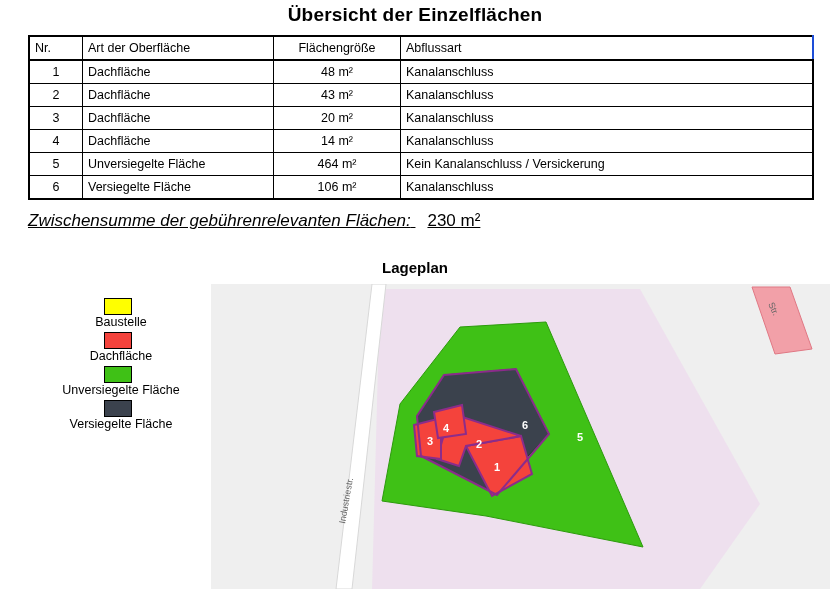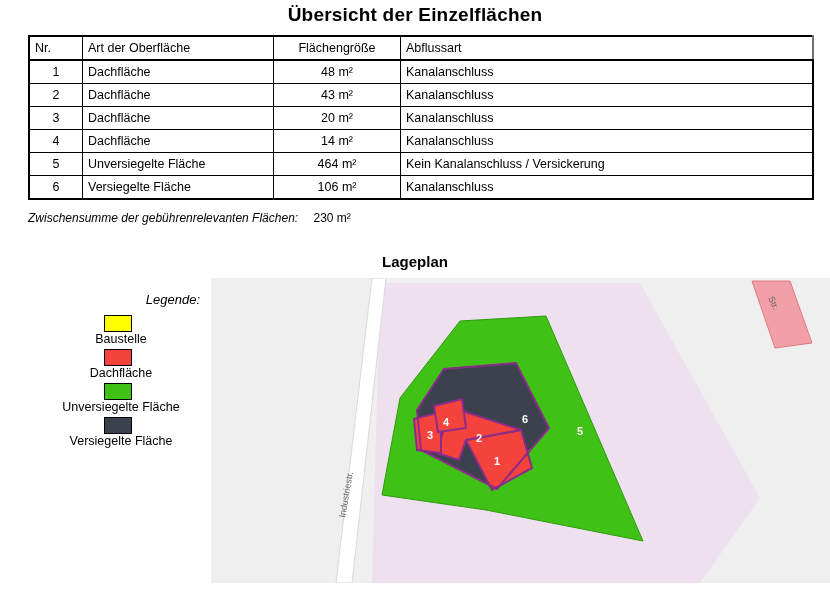--- a/index.html
+++ b/index.html
@@ -44,35 +44,36 @@
   }
   table.areas thead th {
     text-align: left;
     font-weight: normal;
     border-bottom: 2px solid #000;
   }
   table.areas thead tr th {
     border-top: 2px solid #000;
   }
   table.areas thead tr th:first-child { border-left: 2px solid #000; }
-  table.areas thead tr th:last-child { border-right: 2px solid #737373; }
+  table.areas thead tr th:last-child { border-right: 2px solid #1d4ed8; }
   table.areas tbody tr td:first-child { border-left: 2px solid #000; }
   table.areas tbody tr td:last-child { border-right: 2px solid #000; }
   table.areas tbody tr:last-child td { border-bottom: 2px solid #000; }
 
   .col-nr { width: 42px; text-align: center; }
   .col-art { width: 180px; }
   .col-size { width: 116px; text-align: center; padding-right: 10px; }
   .col-abfluss { }
 
   
   .subtotal {
     margin: 11px 12px 0 28px;
-    font-size: 12px;
+    font-size: 17px;
     font-style: italic;
+    text-decoration: underline;
   }
   .subtotal .value {
     font-style: normal;
     margin-left: 12px;
   }
 
   
   .plan-title {
     text-align: center;
     font-size: 15px;
@@ -200,21 +201,20 @@
 <div class="subtotal">
   <span>Zwischensumme der gebührenrelevanten Flächen:</span>
   <span class="value">230 m²</span>
 </div>
 
 <div class="plan-title">Lageplan</div>
 
 <div class="plan-area">
 
   <div class="legend">
-    <div class="legend-title">Legende:</div>
     <div class="legend-row">
       <span class="legend-swatch" style="background:#ffff00;"></span>
       <span class="legend-label">Baustelle</span>
     </div>
     <div class="legend-row">
       <span class="legend-swatch" style="background:#f4433c;"></span>
       <span class="legend-label">Dachfläche</span>
     </div>
     <div class="legend-row">
       <span class="legend-swatch" style="background:#3fc116;"></span>

